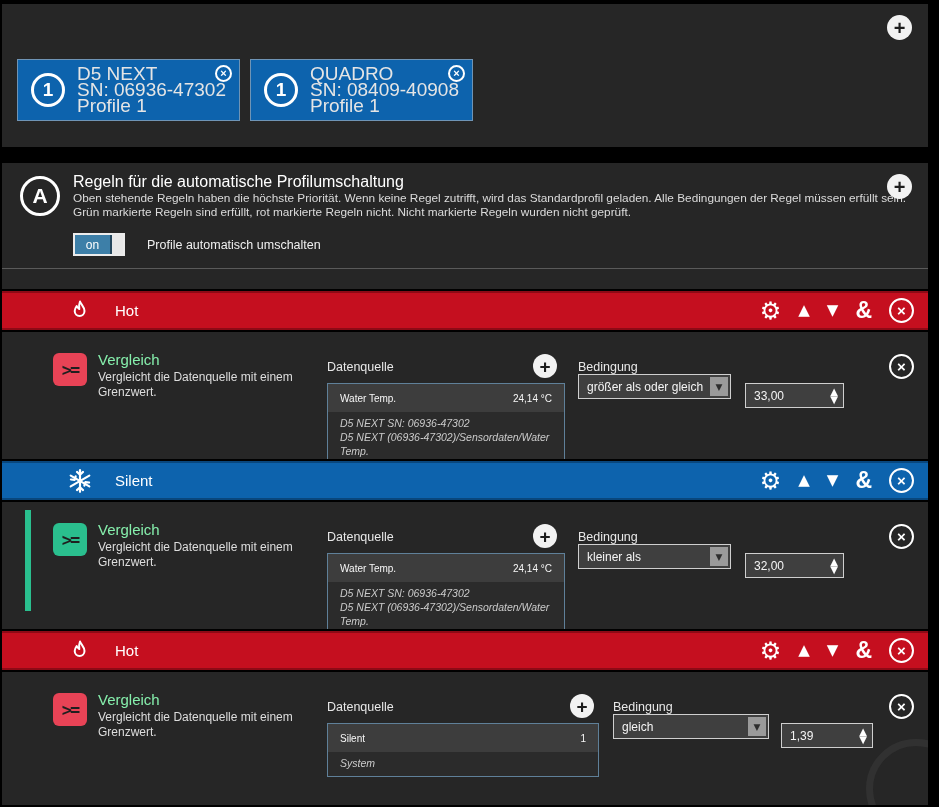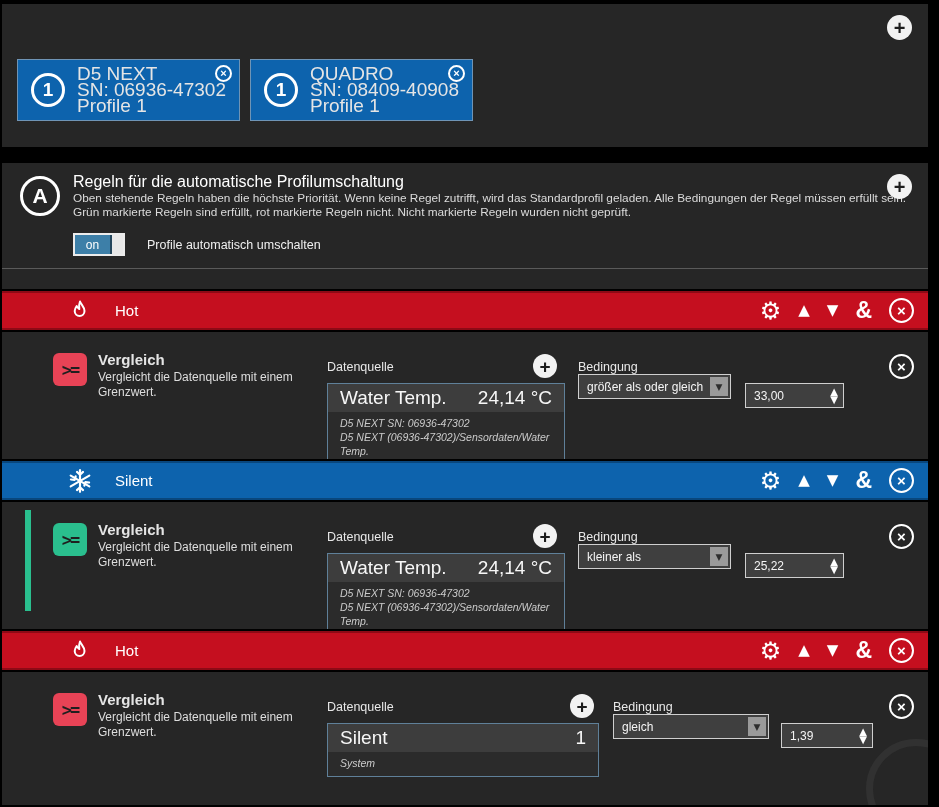--- a/index.html
+++ b/index.html
@@ -63,31 +63,31 @@
   
   .rule-content { position:absolute; left:0; right:0; }
   .status-bar { position:absolute; left:23px; top:8px; width:6px; height:101px; background:#2abf8e; }
   .rule-icon { position:absolute; left:51px; top:21px; width:34px; height:33px; border-radius:6px;
                display:flex; align-items:center; justify-content:center;
                font-family:"DejaVu Sans Mono", monospace; font-weight:900; font-size:17px;
                letter-spacing:-2px; color:#1f1f1f; }
   .icon-red { background:#e84356; }
   .icon-green { background:#2abf8e; }
   .rule-text { position:absolute; left:96px; top:19px; width:215px; }
-  .rule-title { font-size:15px; font-weight:bold; color:#e5e5e5; }
+  .rule-title { font-size:15px; font-weight:normal; color:#86efac; }
   .rule-desc { font-size:12px; color:#dedede; line-height:15px; margin-top:2px; width:208px; }
 
   .field-label { position:absolute; font-size:12.5px; color:#e8e8e8; top:28px; }
   .plus-inline { position:absolute; top:22px; width:24px; height:24px; border-radius:50%;
                  background:#f2f2f2; color:#1d1d1d; display:flex; align-items:center; justify-content:center;
                  font-size:19px; font-weight:bold; line-height:1; cursor:pointer; }
 
   .ds-box { position:absolute; top:51px; border:1px solid #5f8099; background:#2b2b2b; cursor:pointer; }
   .ds-head { background:#3d3d3d; height:28px; display:flex; align-items:center;
-             justify-content:space-between; padding:0 12px; font-size:19px; color:#f7f7f7; }
+             justify-content:space-between; padding:0 12px; font-size:10px; color:#f7f7f7; }
   .ds-details { padding:4px 12px 6px; font-style:italic; font-size:10.5px; color:#cbcbcb; line-height:14px; }
 
   .dropdown { position:absolute; top:42px; height:25px; border:1px solid #cfcfcf; background:#3f3f3f;
               display:flex; align-items:stretch; cursor:pointer; }
   .dd-text { flex:1; display:flex; align-items:center; padding-left:8px; font-size:12px; color:#f5f5f5; }
   .dd-btn { margin:2px; width:18px; background:#9a9a9a; color:#2e2e2e; display:flex;
             align-items:center; justify-content:center; font-size:9px;
             font-family:"DejaVu Sans", sans-serif; }
   .numfield { position:absolute; top:51px; height:25px; border:1px solid #cfcfcf; background:#3f3f3f;
               display:flex; align-items:center; }
@@ -257,21 +257,21 @@
         <div>D5 NEXT SN: 06936-47302</div>
         <div>D5 NEXT (06936-47302)/Sensordaten/Water Temp.</div>
       </div>
     </div>
     <div class="field-label" style="left:576px;">Bedingung</div>
     <div class="dropdown" style="left:576px; width:153px;">
       <div class="dd-text">kleiner als</div>
       <div class="dd-btn">▼</div>
     </div>
     <div class="numfield" style="left:743px; width:99px;">
-      <div class="num-text">25,22</div>
+      <div class="num-text">32,00</div>
       <div class="spinner">
         <span>▲</span>
         <span>▼</span>
       </div>
     </div>
     <div class="close-lg rule-close">
       <span>×</span>
     </div>
   </div>
 

